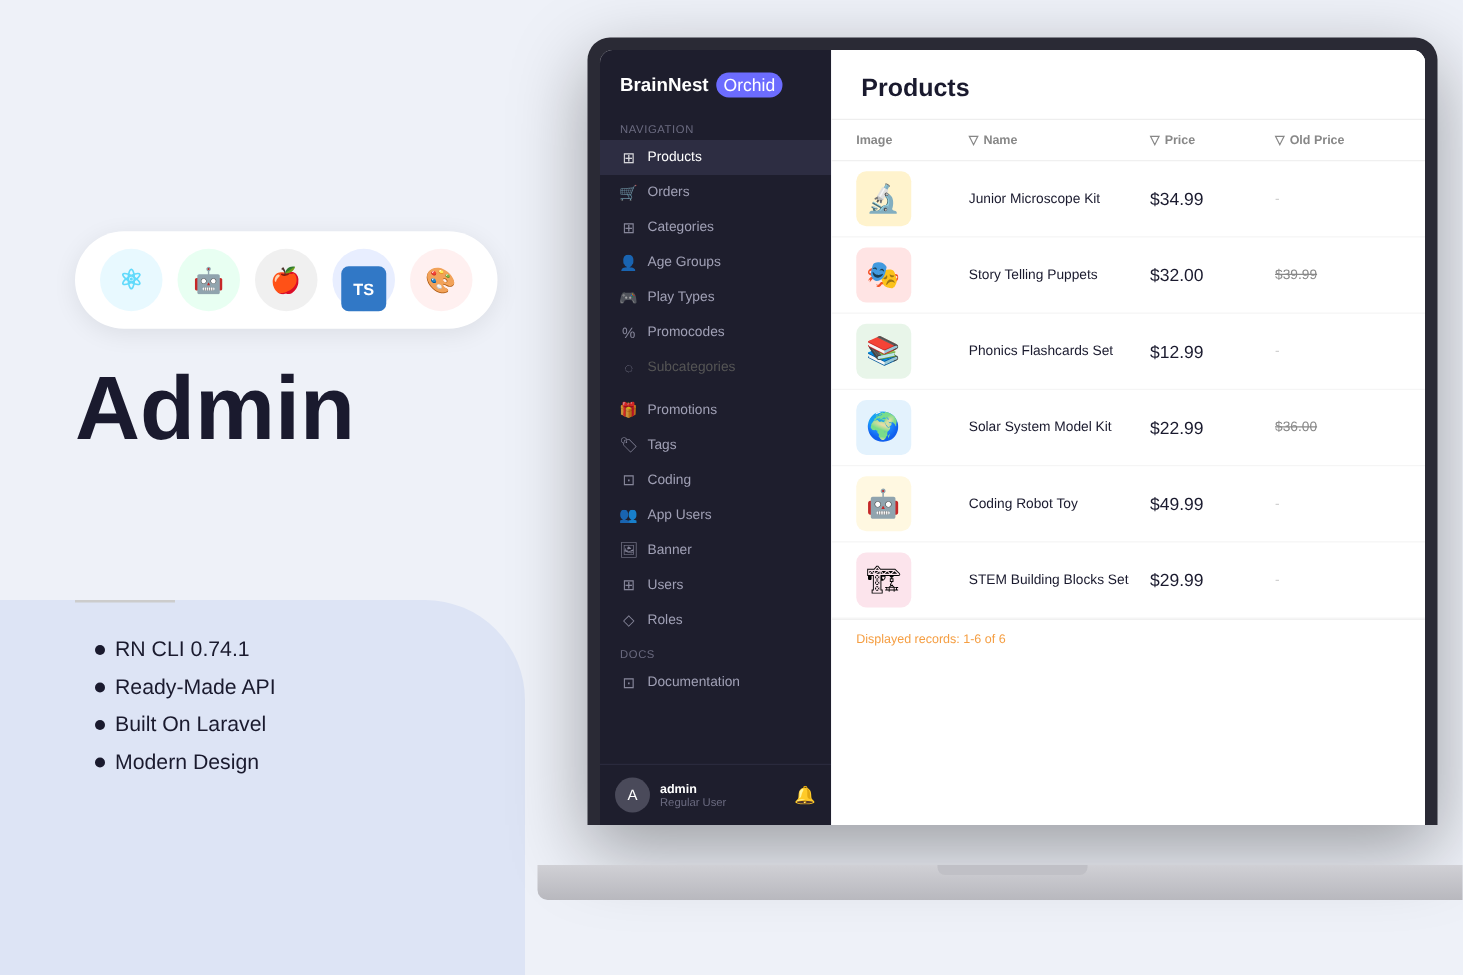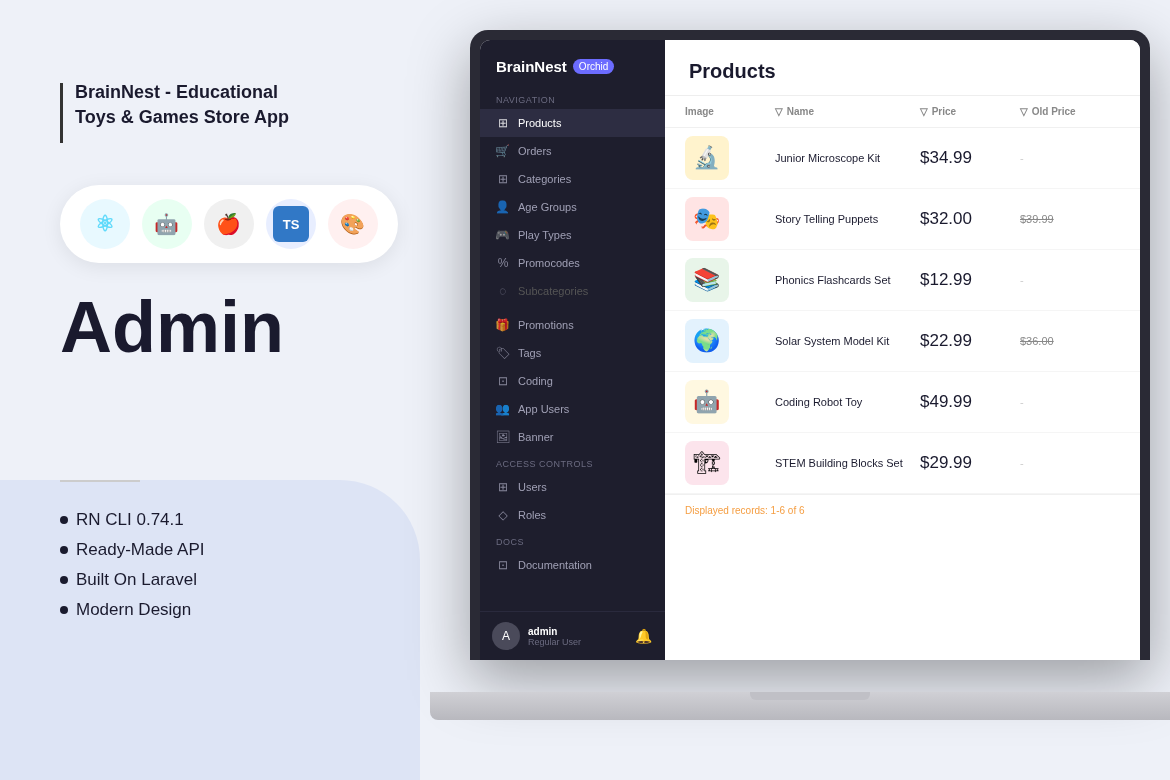--- a/index.html
+++ b/index.html
@@ -93,21 +93,21 @@
       top: 480px;
       left: 20px;
       width: 80px;
       height: 2px;
       background: #ccc;
     }
 
     .features-list {
       position: absolute;
       top: 510px;
-      left: 20px;
+      left: 36px;
       list-style: none;
     }
     .features-list li {
       font-size: 17px;
       color: #1a1a2e;
       font-weight: 500;
       margin-bottom: 10px;
       display: flex;
       align-items: center;
       gap: 8px;
@@ -189,21 +189,21 @@
       gap: 6px;
     }
     .sidebar-logo-text {
       color: white;
       font-size: 15px;
       font-weight: 700;
     }
     .sidebar-logo-badge {
       background: #6c6cff;
       color: white;
-      font-size: 10px;
+      font-size: 14px;
       padding: 2px 6px;
       border-radius: 10px;
     }
 
     .sidebar-section-label {
       color: #6b6b80;
       font-size: 9px;
       padding: 8px 16px 4px;
       text-transform: uppercase;
       letter-spacing: 0.5px;
@@ -322,21 +322,21 @@
       font-size: 22px;
     }
 
     .product-name {
       font-size: 11px;
       color: #1a1a2e;
       font-weight: 500;
     }
 
     .product-price {
-      font-size: 17px;
+      font-size: 14px;
       color: #1a1a2e;
       font-weight: 500;
     }
 
     .product-old-price {
       font-size: 11px;
       color: #888;
       text-decoration: line-through;
     }
     .product-dash {
@@ -351,39 +351,32 @@
       border-top: 1px solid #f0f0f0;
     }
   </style>
 </head>
 <body>
 
 <div class="bg-shape"></div>
 
 <div class="left-panel">
 
-  <div class="brand-title">
-    <div class="brand-bar"></div>
-    <div class="brand-text">
-      <div>BrainNest - Educational</div>
-      <div>Toys &amp; Games Store App</div>
-    </div>
-  </div>
 
   <div class="tech-icons">
     <div class="tech-icon-circle" style="background:#e8f9ff;">
       <span style="color:#61dafb;font-size:22px;">⚛</span>
     </div>
     <div class="tech-icon-circle" style="background:#e8fff2;">
       <span style="color:#3ddc84;font-size:20px;">🤖</span>
     </div>
     <div class="tech-icon-circle" style="background:#f0f0f0;">
       <span style="color:#333;font-size:20px;">🍎</span>
     </div>
-    <div class="tech-icon-circle" style="background:#e8eeff;padding:0;">
+    <div class="tech-icon-circle" style="background:#e8eeff;padding:0;align-items:flex-end;">
       <div style="background:#3178c6;color:white;font-size:13px;font-weight:800;border-radius:6px;width:36px;height:36px;display:flex;align-items:center;justify-content:center;">TS</div>
     </div>
     <div class="tech-icon-circle" style="background:#fff0f0;">
       <span style="font-size:20px;">🎨</span>
     </div>
   </div>
 
   <div class="admin-heading">
     <div>Admin</div>
   </div>
@@ -466,21 +459,20 @@
         </div>
         <div class="sidebar-item">
           <span class="sidebar-item-icon">👥</span>
           <span>App Users</span>
         </div>
         <div class="sidebar-item">
           <span class="sidebar-item-icon">🖼</span>
           <span>Banner</span>
         </div>
 
-        <div class="sidebar-section-label">Access Controls</div>
         <div class="sidebar-item">
           <span class="sidebar-item-icon">⊞</span>
           <span>Users</span>
         </div>
         <div class="sidebar-item">
           <span class="sidebar-item-icon">◇</span>
           <span>Roles</span>
         </div>
 
         <div class="sidebar-section-label">Docs</div>

